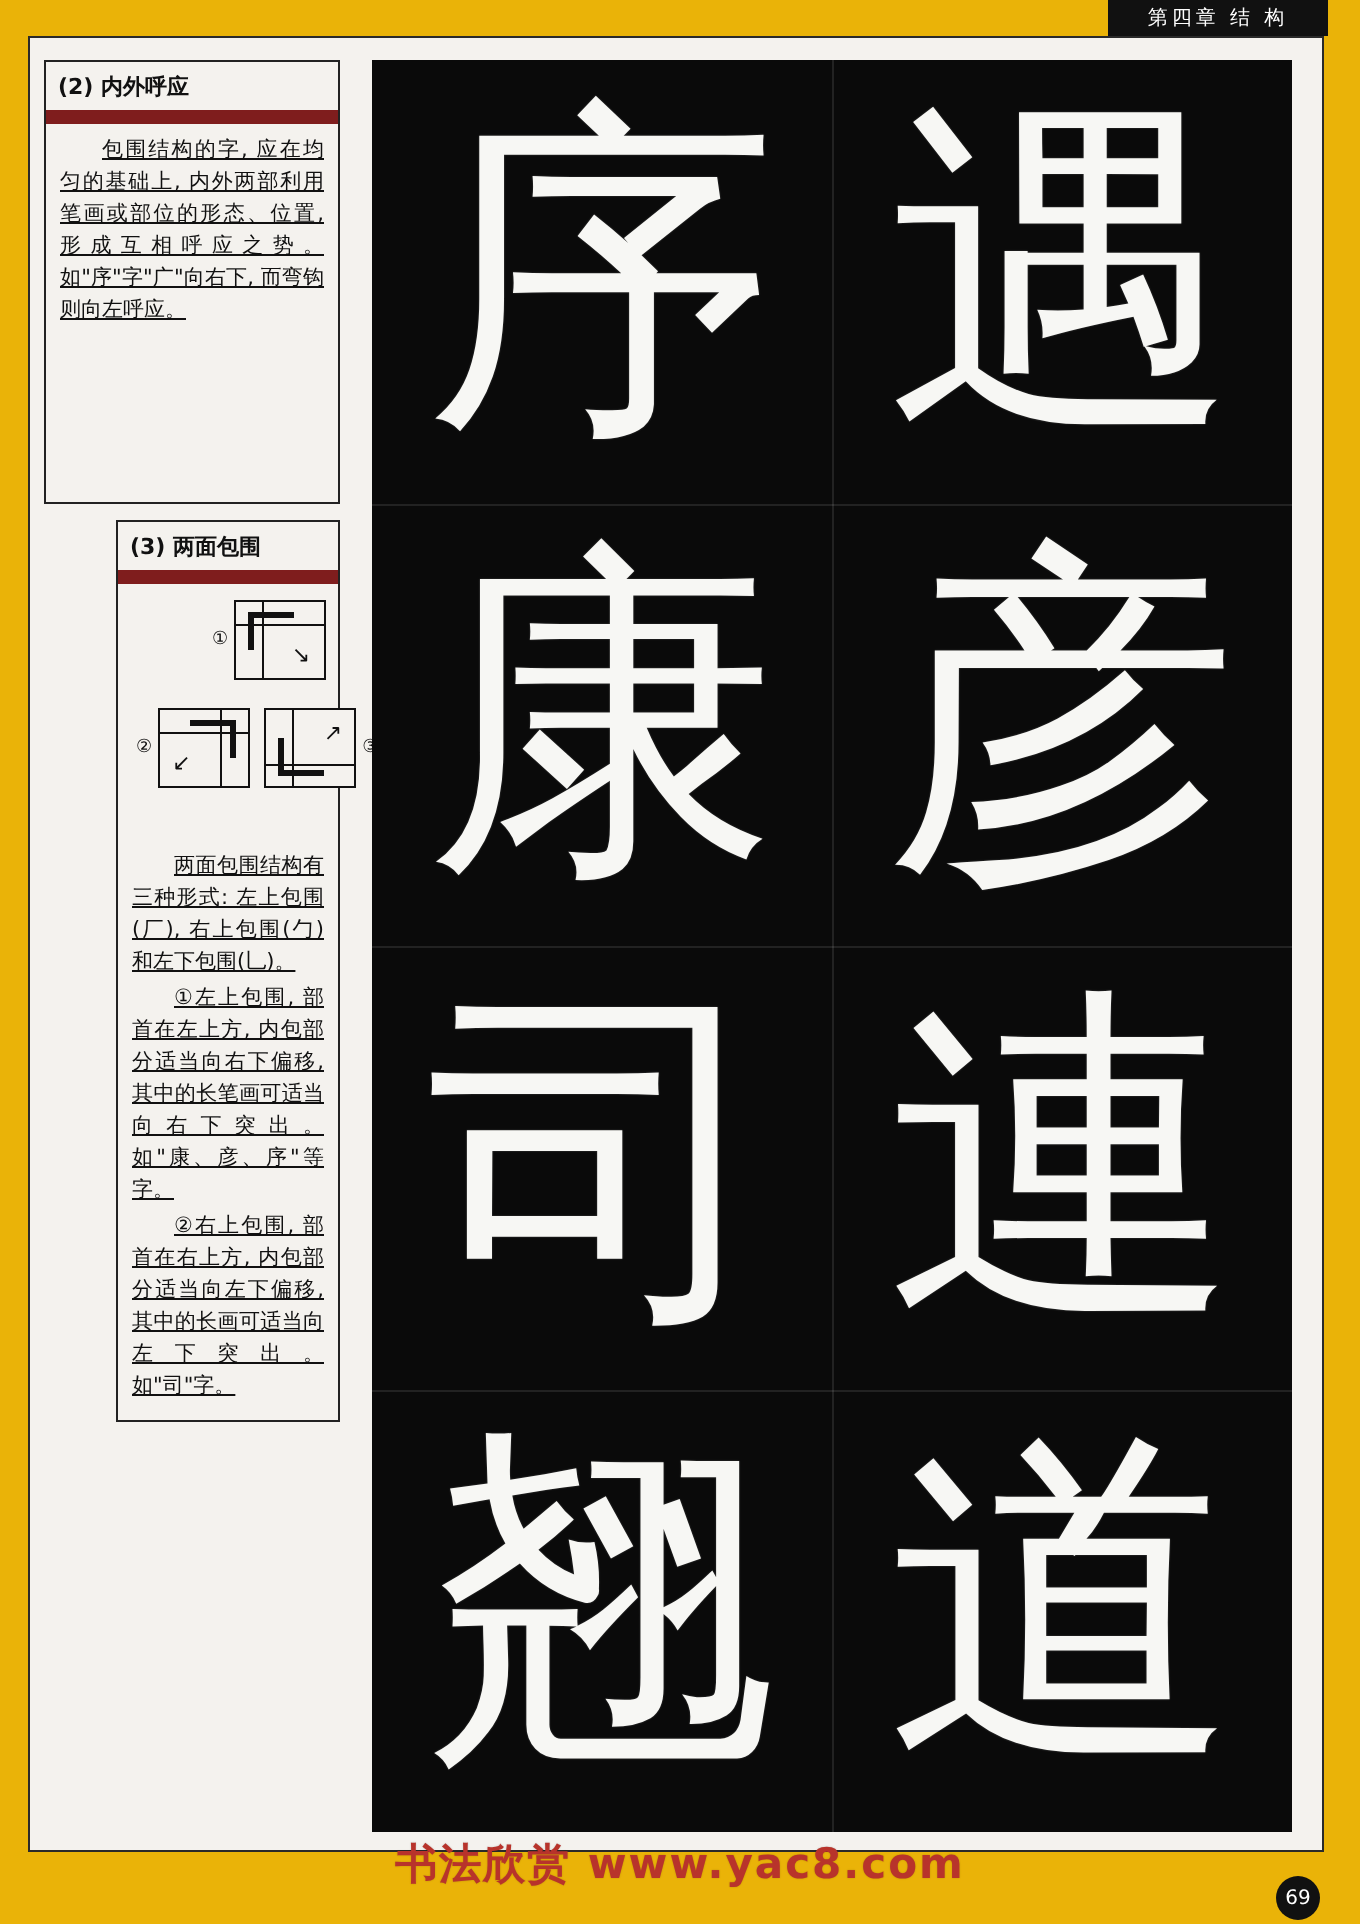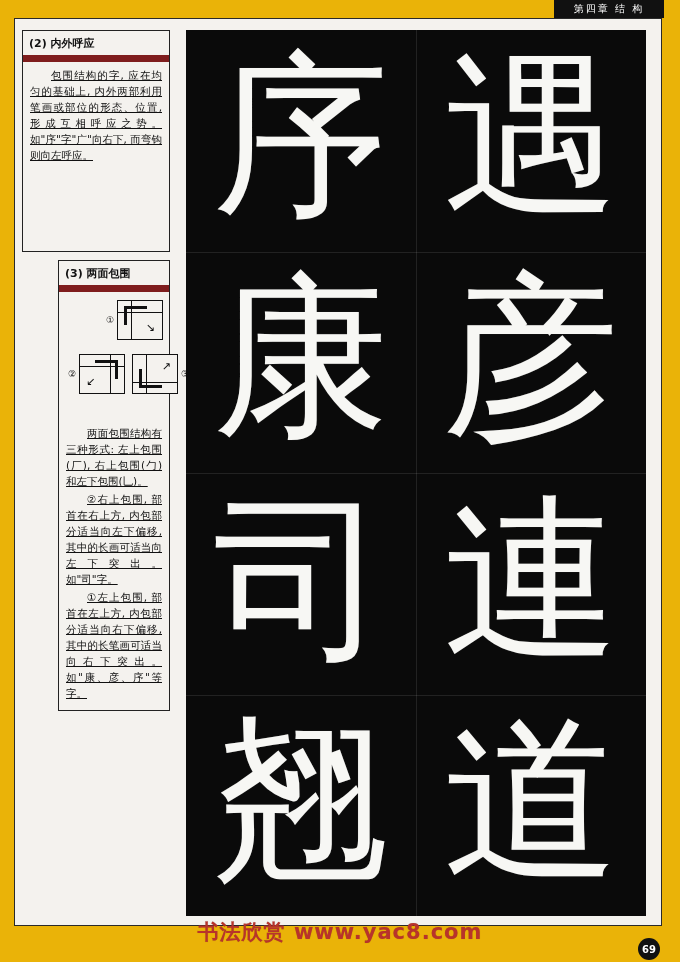--- a/index.html
+++ b/index.html
@@ -248,21 +248,20 @@
     bottom: 2px;
     width: 22px;
     height: 22px;
     border-radius: 50%;
     background: #111;
     color: #fff;
     font-size: 10px;
     display: flex;
     align-items: center;
     justify-content: center;
-    font-weight: bold;
   }
 </style>
 </head>
 <body>
 
 <div id="page">
 
   <div id="page-border"></div>
 
   <div id="running-head">第四章  结  构</div>
@@ -303,22 +302,22 @@
             <span class="h-rule-b"></span>
             <span class="corner-bl"></span>
             <span class="arrow" style="right:6px; top:6px;">↗</span>
           </span>
           <span class="dia-num">③</span>
         </div>
       </div>
 
       <div class="panel-body">
         <p>两面包围结构有三种形式: 左上包围(厂), 右上包围(勹)和左下包围(乚)。</p>
+        <p>①左上包围, 部首在左上方, 内包部分适当向右下偏移, 其中的长笔画可适当向右下突出。如"康、彦、序"等字。</p>
         <p>②右上包围, 部首在右上方, 内包部分适当向左下偏移, 其中的长画可适当向左下突出。如"司"字。</p>
-        <p>①左上包围, 部首在左上方, 内包部分适当向右下偏移, 其中的长笔画可适当向右下突出。如"康、彦、序"等字。</p>
       </div>
     </div>
   </div>
 
   <div id="plate">
     <span class="hline" style="top:25%"></span>
     <span class="hline" style="top:50%"></span>
     <span class="hline" style="top:75%"></span>
 
     <div class="cell">

